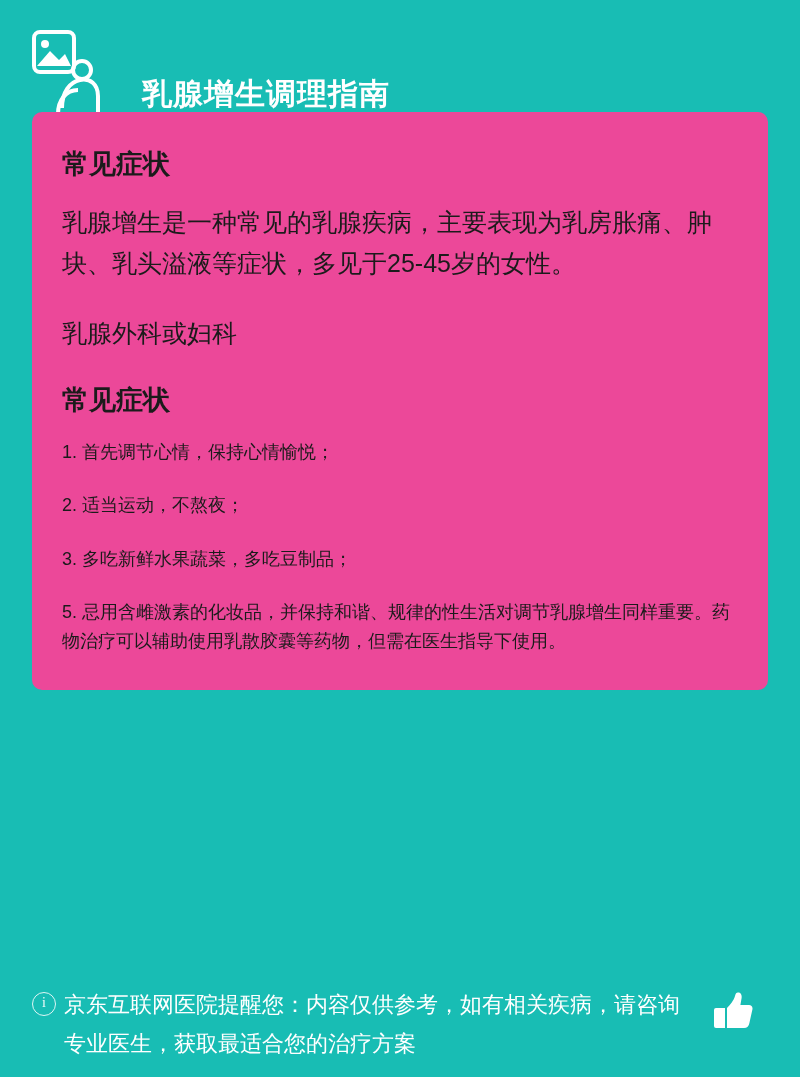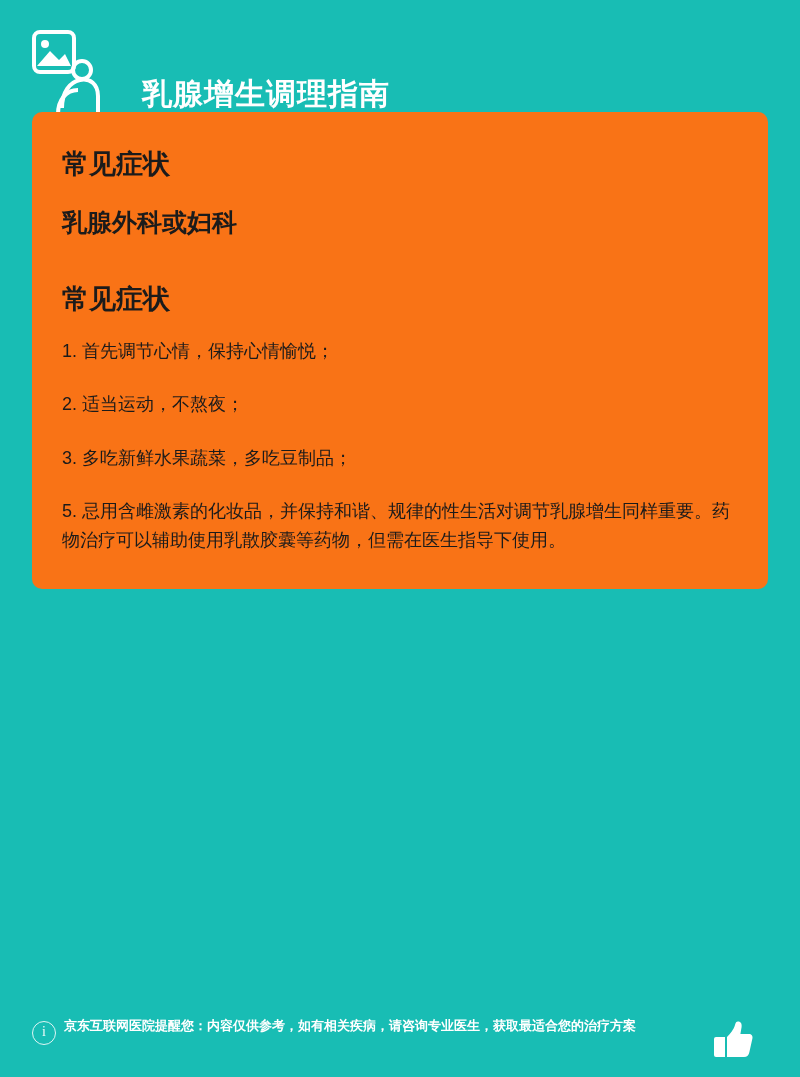--- a/index.html
+++ b/index.html
@@ -40,21 +40,21 @@
     font-size: 30px;
     font-weight: bold;
     color: #ffffff;
     letter-spacing: 1px;
   }
   .card {
     position: absolute;
     left: 32px;
     top: 112px;
     width: 736px;
-    background: #f97316;
+    background: #ec4899;
     border-radius: 10px;
     box-sizing: border-box;
     padding: 30px 30px 34px 30px;
   }
   h2.section {
     font-size: 27px;
     font-weight: bold;
     color: #1b1b1b;
     margin: 14px 0 22px 0;
     line-height: 1.2;
@@ -62,22 +62,21 @@
   h2.section.first {
     margin-top: 6px;
   }
   p.body {
     font-size: 25px;
     color: #1b1b1b;
     line-height: 1.62;
     margin: 0 0 30px 0;
   }
   p.body.tight {
-    margin-bottom: 40px;
-    font-weight: bold;
+    margin-bottom: 30px;
   }
   ol.points {
     list-style: none;
     margin: 0;
     padding: 0;
   }
   ol.points li {
     font-size: 18px;
     color: #1b1b1b;
     line-height: 1.62;
@@ -104,24 +103,23 @@
     font-size: 14px;
     line-height: 20px;
     text-align: center;
     margin-top: 6px;
     margin-right: 8px;
     color: rgba(255,255,255,0.95);
     font-family: "Liberation Serif", serif;
   }
   .footer-text {
     flex: 1 1 auto;
-    font-size: 13px;
+    font-size: 22px;
     line-height: 1.75;
     color: #ffffff;
-    font-weight: bold;
   }
   .thumb-icon {
     flex: 0 0 46px;
     width: 46px;
     height: 46px;
     margin-left: 10px;
     margin-top: 2px;
   }
 </style>
 </head>
@@ -139,20 +137,21 @@
         <path d="M26 84 C26 70 34 60 46 60" fill="none" stroke="#ffffff" stroke-width="4"></path>
         <circle cx="50" cy="40" r="9" fill="none" stroke="#ffffff" stroke-width="4"></circle>
       </svg>
     </span>
     <div class="title">乳腺增生调理指南</div>
   </div>
 
   <div class="card">
 
     <h2 class="section first">常见症状</h2>
+    <p class="body">乳腺增生是一种常见的乳腺疾病，主要表现为乳房胀痛、肿块、乳头溢液等症状，多见于25-45岁的女性。</p>
 
     <p class="body tight">乳腺外科或妇科</p>
 
     <h2 class="section">常见症状</h2>
     <ol class="points">
       <li>1. 首先调节心情，保持心情愉悦；</li>
       <li>2. 适当运动，不熬夜；</li>
       <li>3. 多吃新鲜水果蔬菜，多吃豆制品；</li>
       <li>5. 忌用含雌激素的化妆品，并保持和谐、规律的性生活对调节乳腺增生同样重要。药物治疗可以辅助使用乳散胶囊等药物，但需在医生指导下使用。</li>
     </ol>

